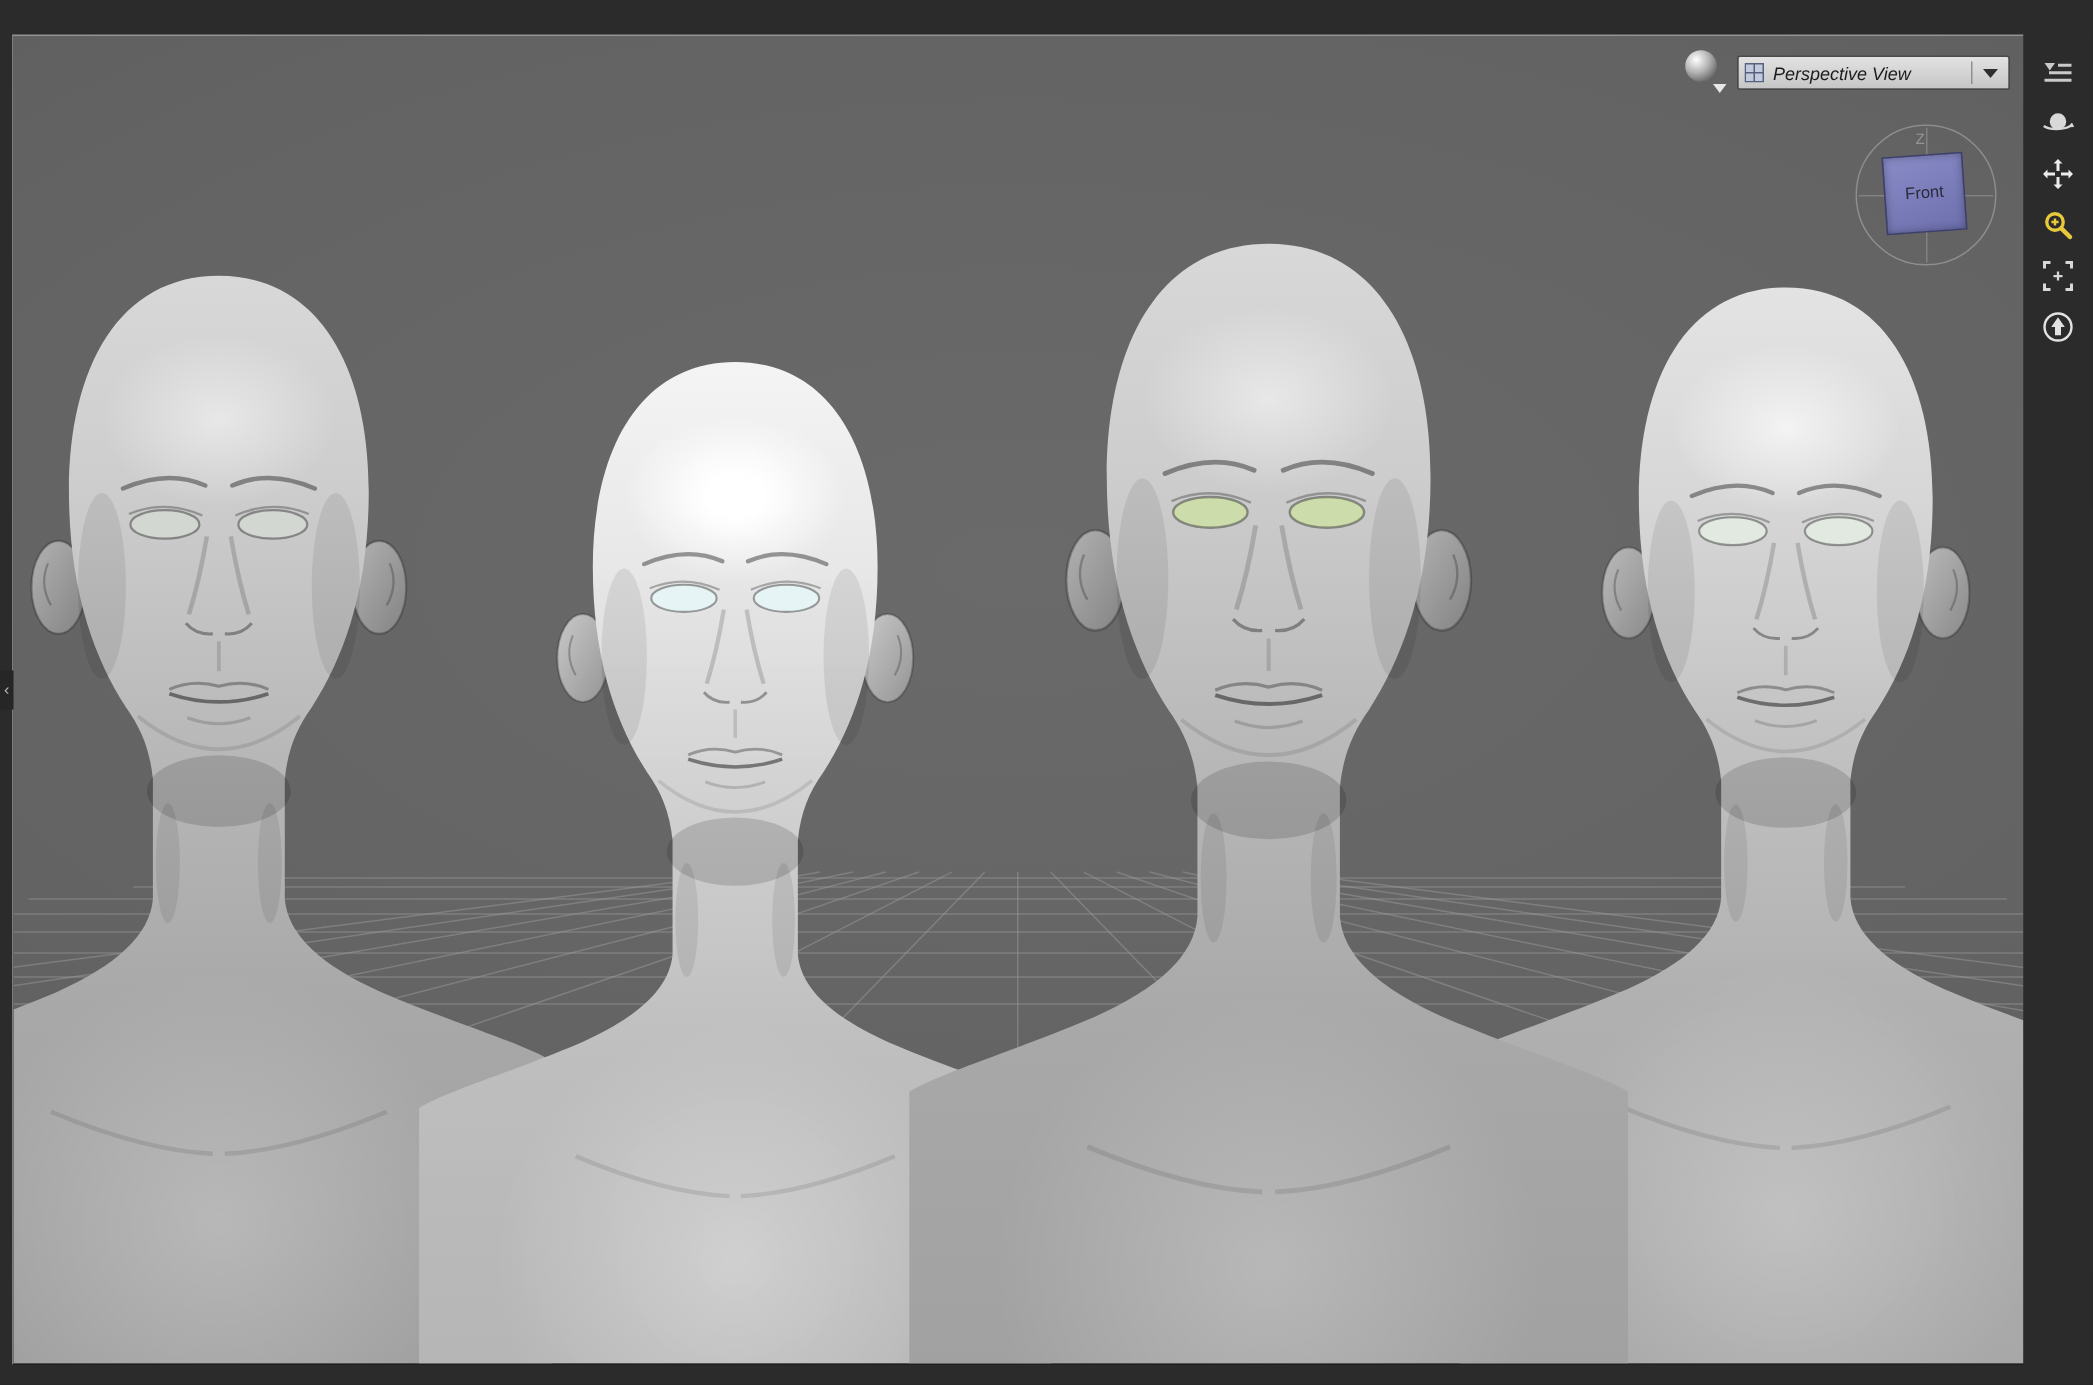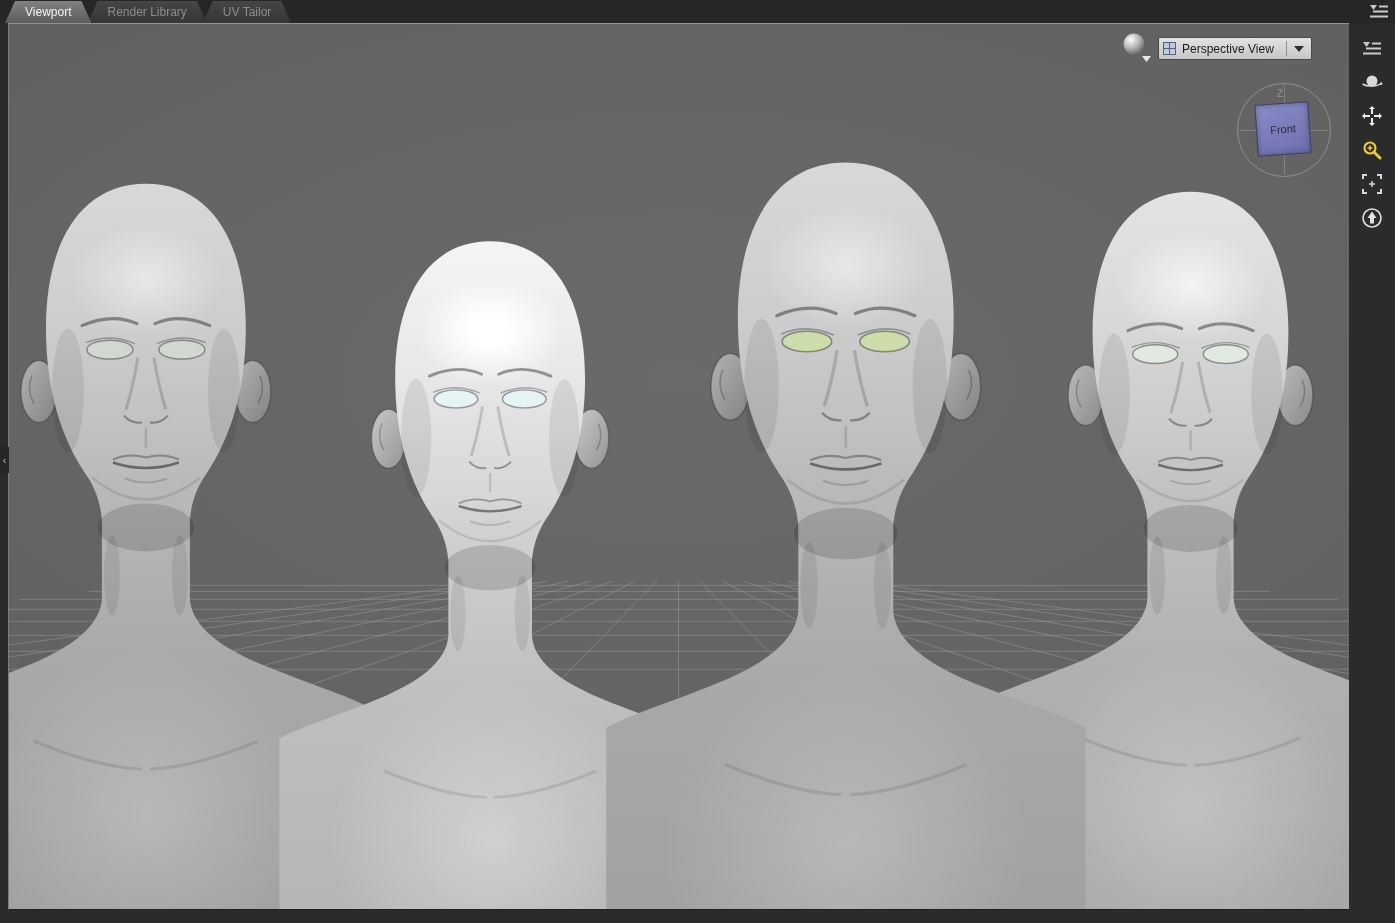--- a/index.html
+++ b/index.html
@@ -23,23 +23,23 @@
               border-top:1px solid #949494; border-left:1px solid #7d7d7d;
               border-bottom:1px solid #1f1f1f; overflow:hidden; }
   .scene { position:absolute; left:0; top:0; width:100%; height:100%; display:block; }
   .f2 { filter:brightness(1.13); }
   .f4 { filter:brightness(1.05); }
 
   
   .drawstyle { position:absolute; left:1112px; top:8px; width:34px; height:34px; cursor:pointer; }
 
   
-  .viewselect { position:absolute; left:1149px; top:13px; width:154px; height:23px;
+  .viewselect { position:absolute; left:1149px; top:13px; width:182px; height:23px;
                 background:linear-gradient(#e2e2e2,#c6c6c6); border:1px solid #4a4a4a;
-                border-radius:2px; display:flex; align-items:center; padding:0 4px; cursor:pointer; }
+                border-radius:2px; display:flex; align-items:center; padding:0 4px; cursor:pointer;font-style:italic; }
   .vs-label { flex:1; font-size:12px; color:#1c1c1c; padding-left:6px; white-space:nowrap;
               overflow:hidden; }
   .vs-sep { width:1px; height:15px; background:#909090; margin:0 7px 0 2px; }
   .vs-caret { width:0; height:0; border-left:5px solid transparent; border-right:5px solid transparent;
               border-top:6px solid #2e2e2e; margin-right:3px; }
 
   
   .viewcube { position:absolute; left:1228px; top:59px; width:94px; height:94px; cursor:pointer; }
   .vc-circle { position:absolute; inset:0; border-radius:50%; border:1px solid rgba(220,220,220,.35); }
   .vc-hline { position:absolute; left:2px; right:2px; top:50%; height:1px; background:rgba(220,220,220,.25); }
@@ -61,33 +61,20 @@
   
   .handle { position:absolute; left:0; top:447px; width:9px; height:26px; background:#262626;
             color:#b5b5b5; font-size:11px; line-height:26px; text-align:center; cursor:pointer; }
   .bottomedge { position:absolute; left:0; top:910px; width:1395px; height:13px; background:#2b2b2b; }
 </style>
 </head>
 <body>
 
 <div class="app">
 
-  <div class="tabbar">
-    <div class="tab active">Viewport</div>
-    <div class="tab">Render Library</div>
-    <div class="tab">UV Tailor</div>
-    <svg class="corner-menu" viewBox="0 0 22 17">
-      <g fill="#c9c9c9">
-        <path d="M2 2 L9 2 L5.5 7 Z"></path>
-        <rect x="11" y="2.5" width="9" height="2"></rect>
-        <rect x="5" y="7.5" width="15" height="2"></rect>
-        <rect x="2" y="12.5" width="18" height="2"></rect>
-      </g>
-    </svg>
-  </div>
 
   <div class="viewport">
 
     <svg class="scene" viewBox="0 0 1341 886" preserveAspectRatio="none">
       <defs>
         <linearGradient id="bustG" x1="0" y1="0" x2="0" y2="1">
           <stop offset="0" stop-color="#d8d8d8"></stop>
           <stop offset="0.18" stop-color="#cdcdcd"></stop>
           <stop offset="0.42" stop-color="#b6b6b6"></stop>
           <stop offset="0.62" stop-color="#a8a8a8"></stop>

